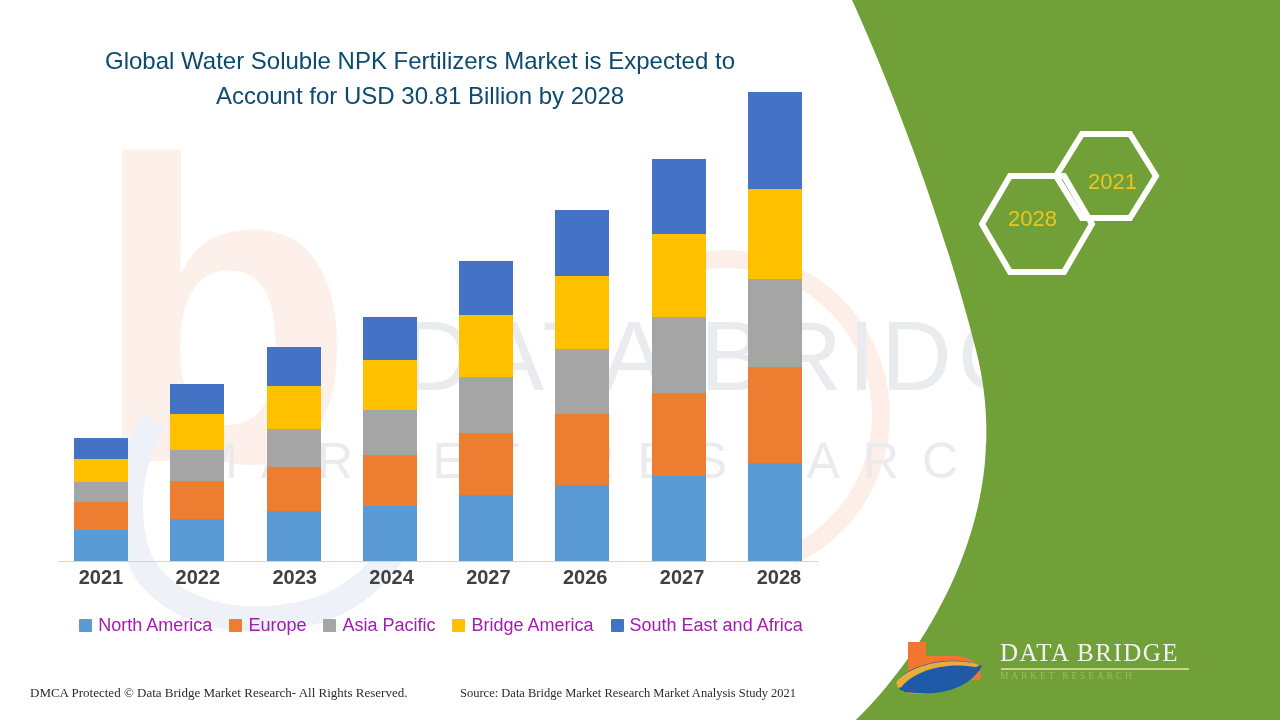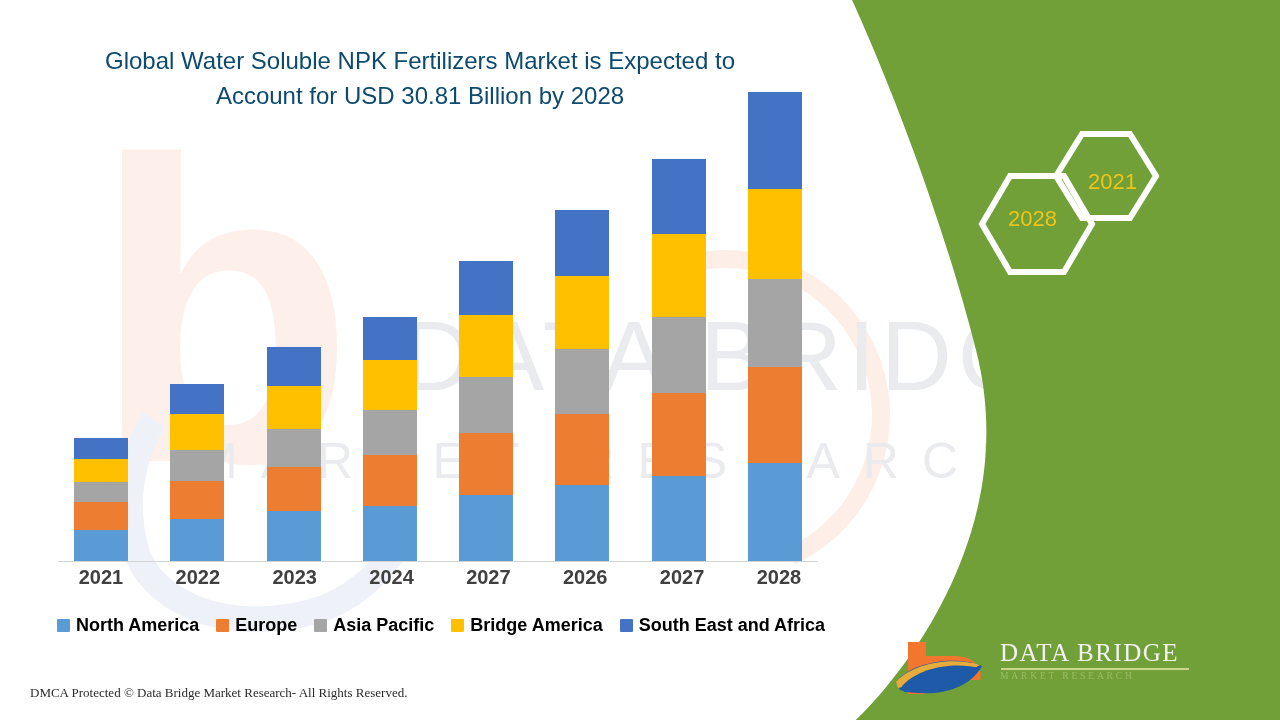--- a/index.html
+++ b/index.html
@@ -74,21 +74,21 @@
     font-family:"Liberation Sans", sans-serif;
   }
 
   
   .legend {
     position:absolute; left:46px; top:615px; width:790px;
     display:flex; align-items:center; justify-content:center; gap:17px;
   }
   .legend-item { display:flex; align-items:center; gap:6px; }
   .legend-swatch { width:13px; height:13px; border-radius:1px; flex:none; }
-  .legend-label { font-size:18px; color:#000000; font-weight:700; white-space:nowrap; }
+  .legend-label { font-size:18px; color:#a21caf; font-weight:400; white-space:nowrap; }
 
   
   .footer-left {
     position:absolute; left:30px; top:685px;
     font-family:"Liberation Serif", serif; font-size:13px; color:#2b2b2b;
   }
   .footer-right {
     position:absolute; left:460px; top:686px;
     font-family:"Liberation Serif", serif; font-size:12.5px; color:#2b2b2b;
   }
@@ -250,20 +250,21 @@
         <span class="legend-swatch" style="background: rgb(255, 192, 0);"></span>
         <span class="legend-label">Bridge America</span>
       </div>
       <div class="legend-item">
         <span class="legend-swatch" style="background: rgb(68, 114, 196);"></span>
         <span class="legend-label">South East and Africa</span>
       </div>
     </div>
 
   <div class="footer-left">DMCA Protected © Data Bridge Market Research- All Rights Reserved.</div>
+  <div class="footer-right">Source: Data Bridge Market Research Market Analysis Study 2021</div>
 
   <div class="green-panel">
     <svg viewBox="0 0 500 720" preserveAspectRatio="none">
       <path d="M72,0 L500,0 L500,720 L76,720 C76,720 250,560 196,350 C148,162 72,0 72,0 Z" fill="#70a037"></path>
     </svg>
     <div class="panel-content">
 
       <div class="hexwrap">
         <svg viewBox="0 0 200 150">
           <polygon points="112,6 160,6 186,48 160,90 112,90 86,48" fill="none" stroke="#ffffff" stroke-width="6"></polygon>

